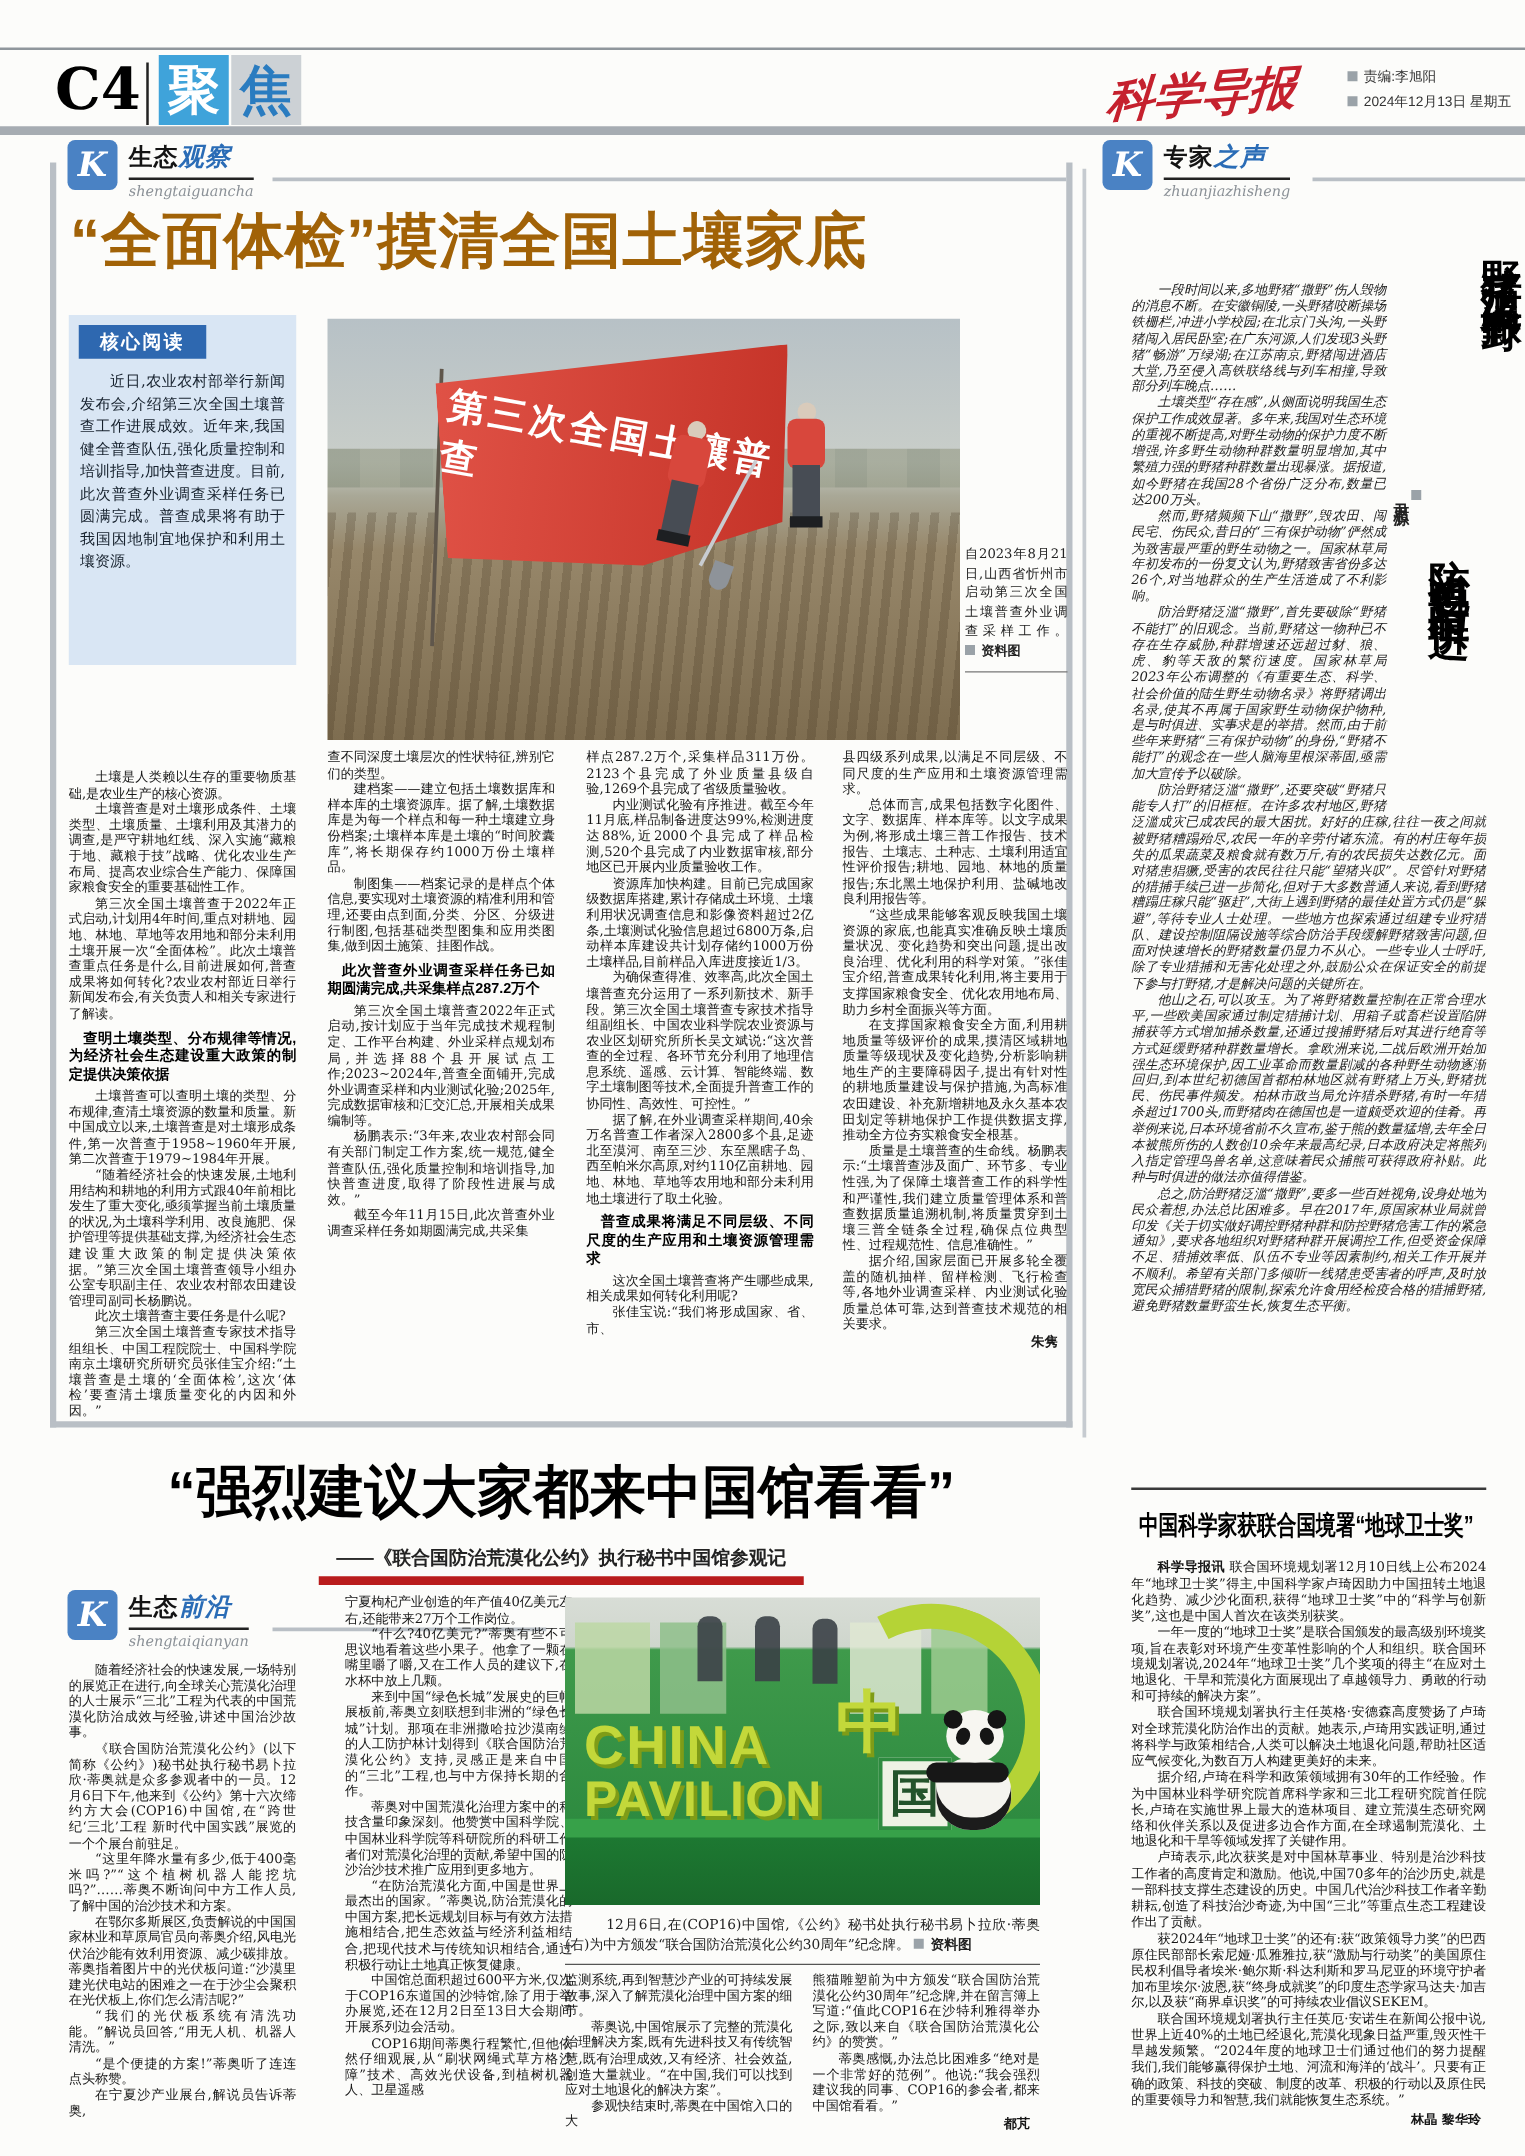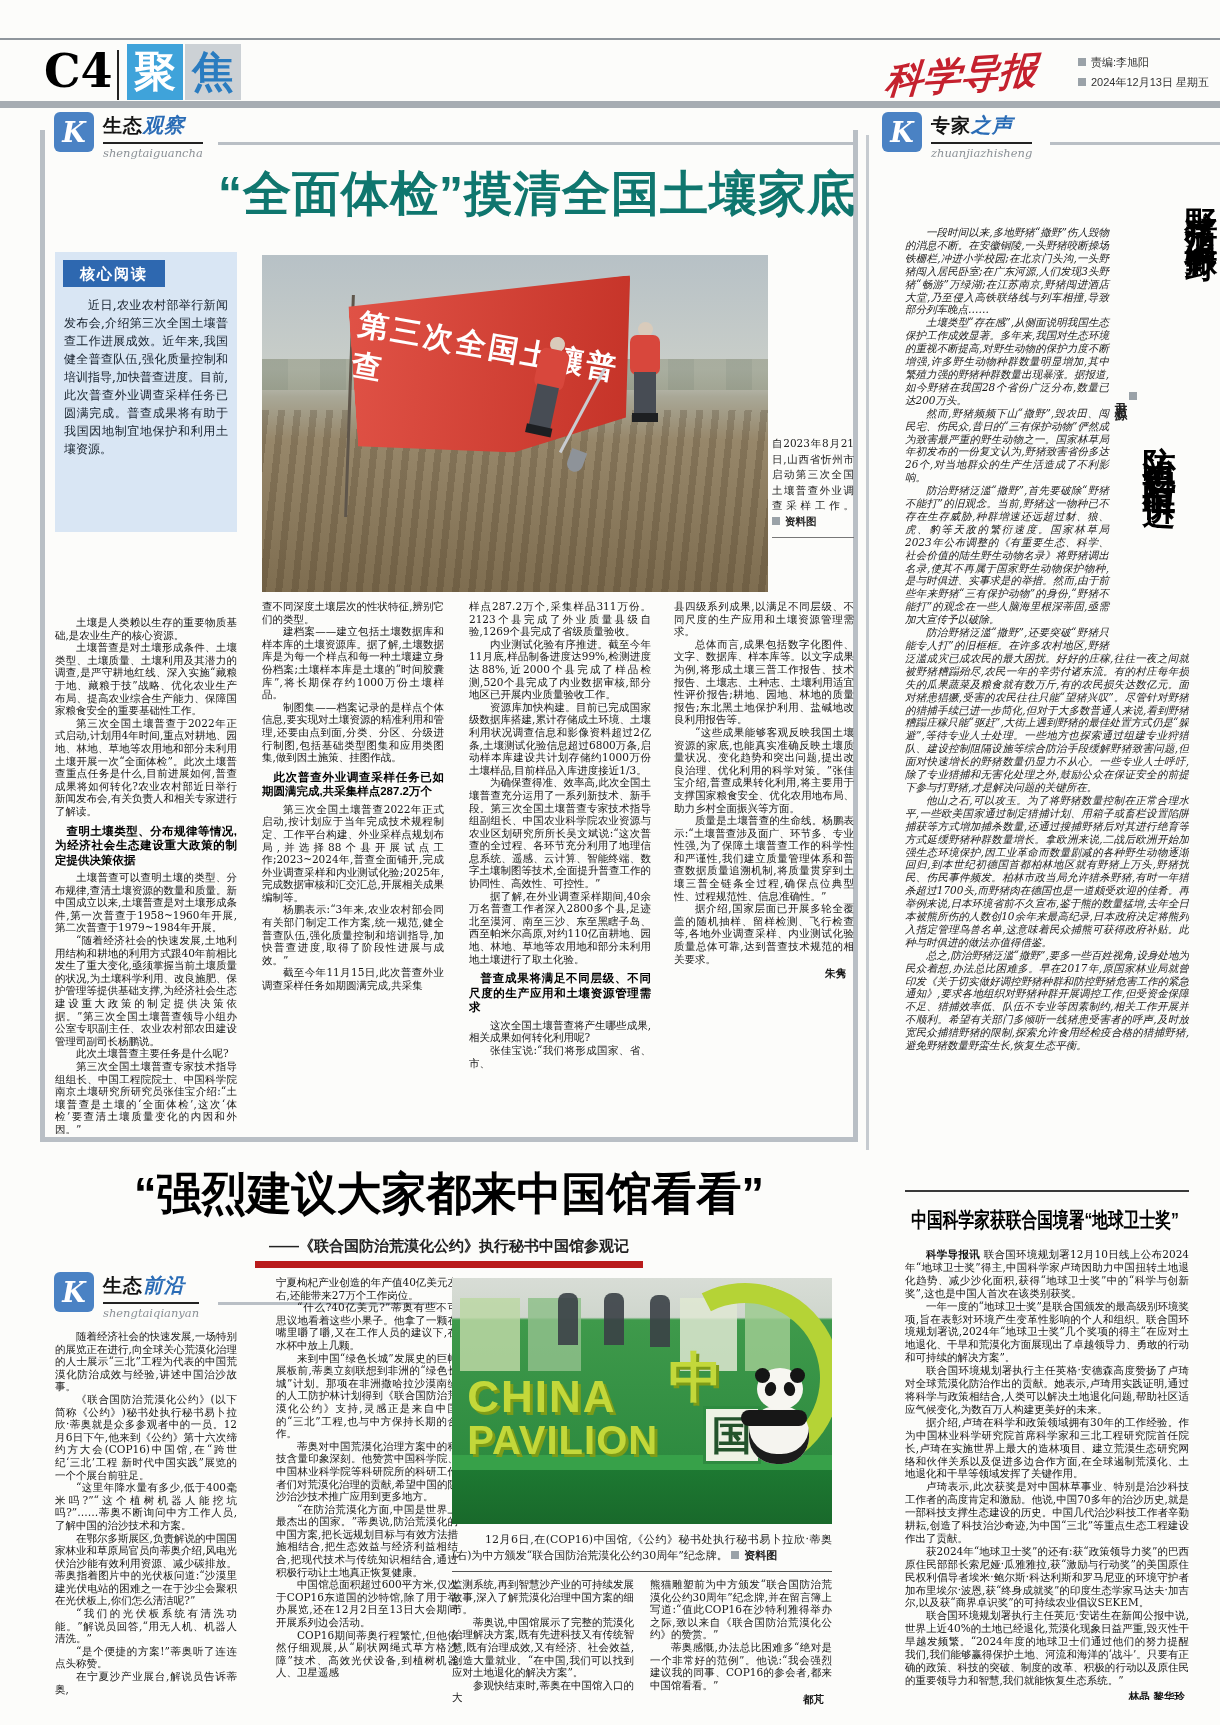--- a/index.html
+++ b/index.html
@@ -22,22 +22,22 @@
   .kicker{position:absolute;display:flex;gap:9px;align-items:flex-start;}
   .kbox{width:40px;height:40px;background:#4a82c4;border-radius:6px;color:#fff;flex:0 0 auto;
         font:italic 700 27px "DejaVu Serif",serif;display:flex;align-items:center;justify-content:center;}
   .krow{font:900 19px "Liberation Sans",sans-serif;border-bottom:2px solid #222;padding-bottom:3px;letter-spacing:1px;}
   .krow .blue{color:#2a6cb6;font:italic 700 20px "DejaVu Serif",serif;}
   .pinyin{font:italic 11.5px "DejaVu Serif",serif;color:#8a9096;margin-top:2px;}
   .kline{position:absolute;height:3px;background:#b9bfc5;}
   
   .frame{position:absolute;background:#b9bfc5;}
   
-  .head1{position:absolute;left:56px;top:166px;width:800px;text-align:right;
-         font:900 48px/56px "Liberation Sans",sans-serif;letter-spacing:1px;color:#0f766e;}
+  .head1{position:absolute;left:56px;top:166px;width:800px;text-align:left;
+         font:900 48px/56px "Liberation Sans",sans-serif;letter-spacing:1px;color:#a16207;}
   .head2{position:absolute;left:40px;top:1168px;width:818px;text-align:center;
          font:900 45px/52px "Liberation Sans",sans-serif;color:#000;}
   .sub2wrap{position:absolute;left:40px;top:1236px;width:818px;text-align:center;}
   .sub2{display:inline-block;font:700 15px "Liberation Sans",sans-serif;color:#222;
         border-bottom:7px solid #b91c1c;padding:0 14px 5px;}
   .head3{position:absolute;left:859px;top:1206px;width:372px;text-align:center;
          font:900 21px "Liberation Sans",sans-serif;color:#000;transform:scaleX(.75);}
   
   .corebox{position:absolute;left:55px;top:252px;width:182px;height:280px;background:#d9e6f4;}
   .corelabel{position:absolute;left:8px;top:8px;width:102px;height:27px;background:#2e68b0;color:#fff;
@@ -216,20 +216,21 @@
       <p>为确保查得准、效率高,此次全国土壤普查充分运用了一系列新技术、新手段。第三次全国土壤普查专家技术指导组副组长、中国农业科学院农业资源与农业区划研究所所长吴文斌说:“这次普查的全过程、各环节充分利用了地理信息系统、遥感、云计算、智能终端、数字土壤制图等技术,全面提升普查工作的协同性、高效性、可控性。”</p>
       <p>据了解,在外业调查采样期间,40余万名普查工作者深入2800多个县,足迹北至漠河、南至三沙、东至黑瞎子岛、西至帕米尔高原,对约110亿亩耕地、园地、林地、草地等农用地和部分未利用地土壤进行了取土化验。</p>
       <h4 class="sub">普查成果将满足不同层级、不同尺度的生产应用和土壤资源管理需求</h4>
       <p>这次全国土壤普查将产生哪些成果,相关成果如何转化利用呢?</p>
       <p>张佳宝说:“我们将形成国家、省、市、</p>
     </div>
   <div class="col" style="left:674px;top:600px;width:180px;height:536px;">
       <p class="cont">县四级系列成果,以满足不同层级、不同尺度的生产应用和土壤资源管理需求。</p>
       <p>总体而言,成果包括数字化图件、文字、数据库、样本库等。以文字成果为例,将形成土壤三普工作报告、技术报告、土壤志、土种志、土壤利用适宜性评价报告;耕地、园地、林地的质量报告;东北黑土地保护利用、盐碱地改良利用报告等。</p>
       <p>“这些成果能够客观反映我国土壤资源的家底,也能真实准确反映土壤质量状况、变化趋势和突出问题,提出改良治理、优化利用的科学对策。”张佳宝介绍,普查成果转化利用,将主要用于支撑国家粮食安全、优化农用地布局、助力乡村全面振兴等方面。</p>
+      <p>在支撑国家粮食安全方面,利用耕地质量等级评价的成果,摸清区域耕地质量等级现状及变化趋势,分析影响耕地生产的主要障碍因子,提出有针对性的耕地质量建设与保护措施,为高标准农田建设、补充新增耕地及永久基本农田划定等耕地保护工作提供数据支撑,推动全方位夯实粮食安全根基。</p>
       <p>质量是土壤普查的生命线。杨鹏表示:“土壤普查涉及面广、环节多、专业性强,为了保障土壤普查工作的科学性和严谨性,我们建立质量管理体系和普查数据质量追溯机制,将质量贯穿到土壤三普全链条全过程,确保点位典型性、过程规范性、信息准确性。”</p>
       <p>据介绍,国家层面已开展多轮全覆盖的随机抽样、留样检测、飞行检查等,各地外业调查采样、内业测试化验质量总体可靠,达到普查技术规范的相关要求。</p>
       <p class="byline">朱隽</p>
     </div>
 
   <div class="kicker" style="left:882px;top:112px;">
     <div class="kbox">K</div>
     <div class="ktext">
       <div class="krow"><span>专家</span><span class="blue">之声</span></div>
       <div class="pinyin">zhuanjiazhisheng</div>

